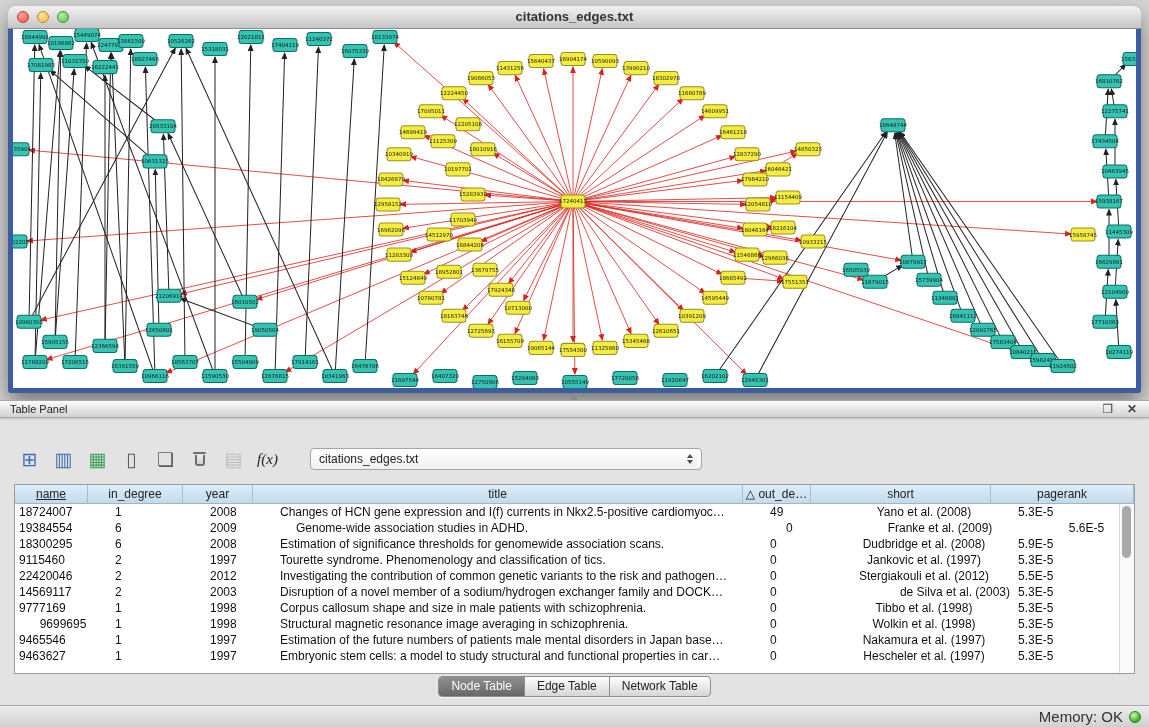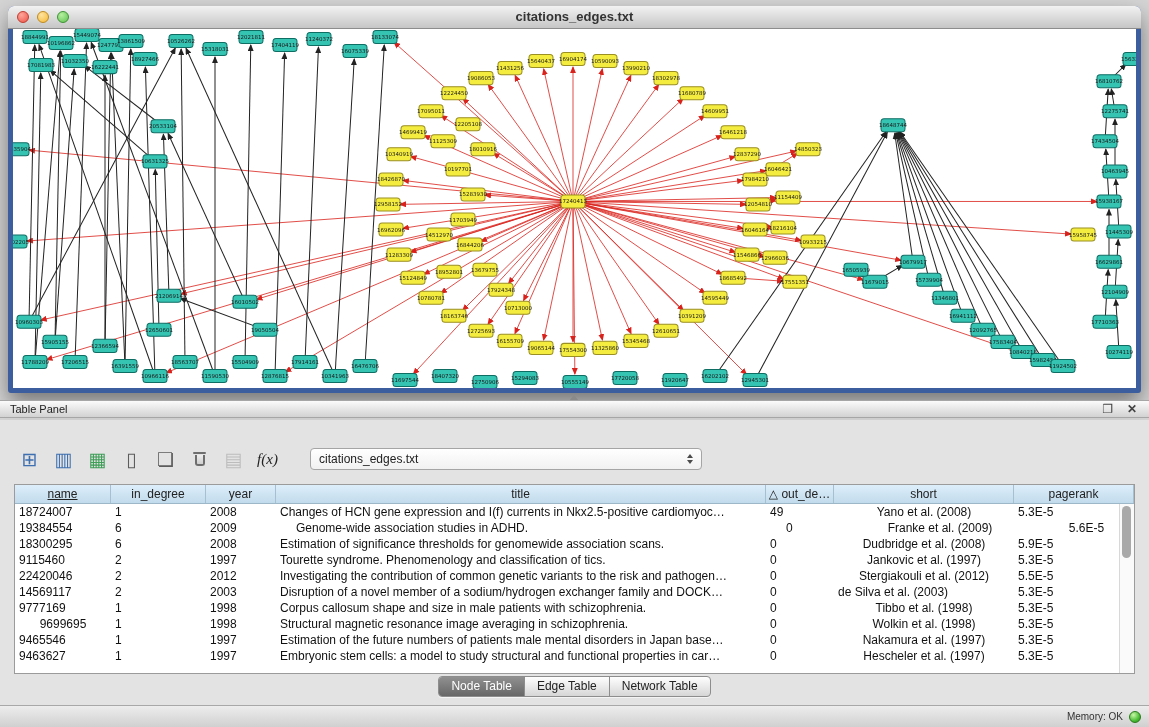--- a/index.html
+++ b/index.html
@@ -72,21 +72,21 @@
   .seg{display:flex;border:1px solid #8d8d8d;border-radius:4px;overflow:hidden;
     background:linear-gradient(#fefefe,#d6d6d6);box-shadow:0 1px 0 rgba(255,255,255,.6);}
   .tab{padding:0 12px;font-size:12px;line-height:19px;color:#222;border-left:1px solid #8d8d8d;}
   .tab:first-child{border-left:none;}
   .tab.selected{background:linear-gradient(#909090,#676767);color:#fff;}
 
   
   .status-bar{position:absolute;left:0;bottom:0;width:1149px;height:22px;
     background:linear-gradient(#ededed,#d0d0d0);border-top:1px solid #a8a8a8;box-sizing:border-box;}
   .status-right{position:absolute;right:8px;top:0;height:21px;display:flex;align-items:center;gap:6px;}
-  .status-text{font-size:10px;color:#333;margin-left:36px;}
+  .status-text{font-size:15px;color:#333;margin-left:36px;}
   .status-dot{width:12px;height:12px;border-radius:50%;box-sizing:border-box;
     background:radial-gradient(circle at 35% 30%,#c8f7a8,#43b92f 65%,#2f8d20);border:1px solid #2b791c;}
 </style>
 </head>
 <body>
 
 <div class="app">
 
   <div class="network-window">
     <div class="titlebar">
@@ -768,21 +768,21 @@
         <span>citations_edges.txt</span>
         <span class="combo-arrows">
           <span class="up"></span>
             <span class="down"></span>
         </span>
       </div>
     </div>
 
     <div class="table">
       <div class="thead" id="thead">
-          <div class="th" style="width: 96px; text-decoration: underline;">name</div>
+          <div class="th" style="width: 73px; text-decoration: underline;">name</div>
           <div class="th" style="width: 95px;">in_degree</div>
           <div class="th" style="width: 70px;">year</div>
           <div class="th" style="width: 490px;">title</div>
           <div class="th" style="width: 68px;">△ out_de…</div>
           <div class="th" style="width: 180px;">short</div>
           <div class="th" style="flex: 1 1 0%;">pagerank</div>
         </div>
       <div class="tbody" id="tbody">
           <div class="tr">
             <div class="td" style="width: 96px; text-align: left;">18724007</div>
@@ -828,21 +828,21 @@
             <div class="td" style="width: 68px; text-align: left;">0</div>
             <div class="td" style="width: 180px; text-align: center;">Stergiakouli et al. (2012)</div>
             <div class="td" style="flex: 1 1 0%; text-align: left;">5.5E-5</div>
           </div>
           <div class="tr">
             <div class="td" style="width: 96px; text-align: left;">14569117</div>
             <div class="td" style="width: 95px; text-align: left;">2</div>
             <div class="td" style="width: 70px; text-align: left;">2003</div>
             <div class="td" style="width: 490px; text-align: left;">Disruption of a novel member of a sodium/hydrogen exchanger family and DOCK…</div>
             <div class="td" style="width: 68px; text-align: left;">0</div>
-            <div class="td" style="width: 180px; text-align: left;">de Silva et al. (2003)</div>
+            <div class="td" style="width: 180px; text-align: right;">de Silva et al. (2003)</div>
             <div class="td" style="flex: 1 1 0%; text-align: left;">5.3E-5</div>
           </div>
           <div class="tr">
             <div class="td" style="width: 96px; text-align: left;">9777169</div>
             <div class="td" style="width: 95px; text-align: left;">1</div>
             <div class="td" style="width: 70px; text-align: left;">1998</div>
             <div class="td" style="width: 490px; text-align: left;">Corpus callosum shape and size in male patients with schizophrenia.</div>
             <div class="td" style="width: 68px; text-align: left;">0</div>
             <div class="td" style="width: 180px; text-align: center;">Tibbo et al. (1998)</div>
             <div class="td" style="flex: 1 1 0%; text-align: left;">5.3E-5</div>

